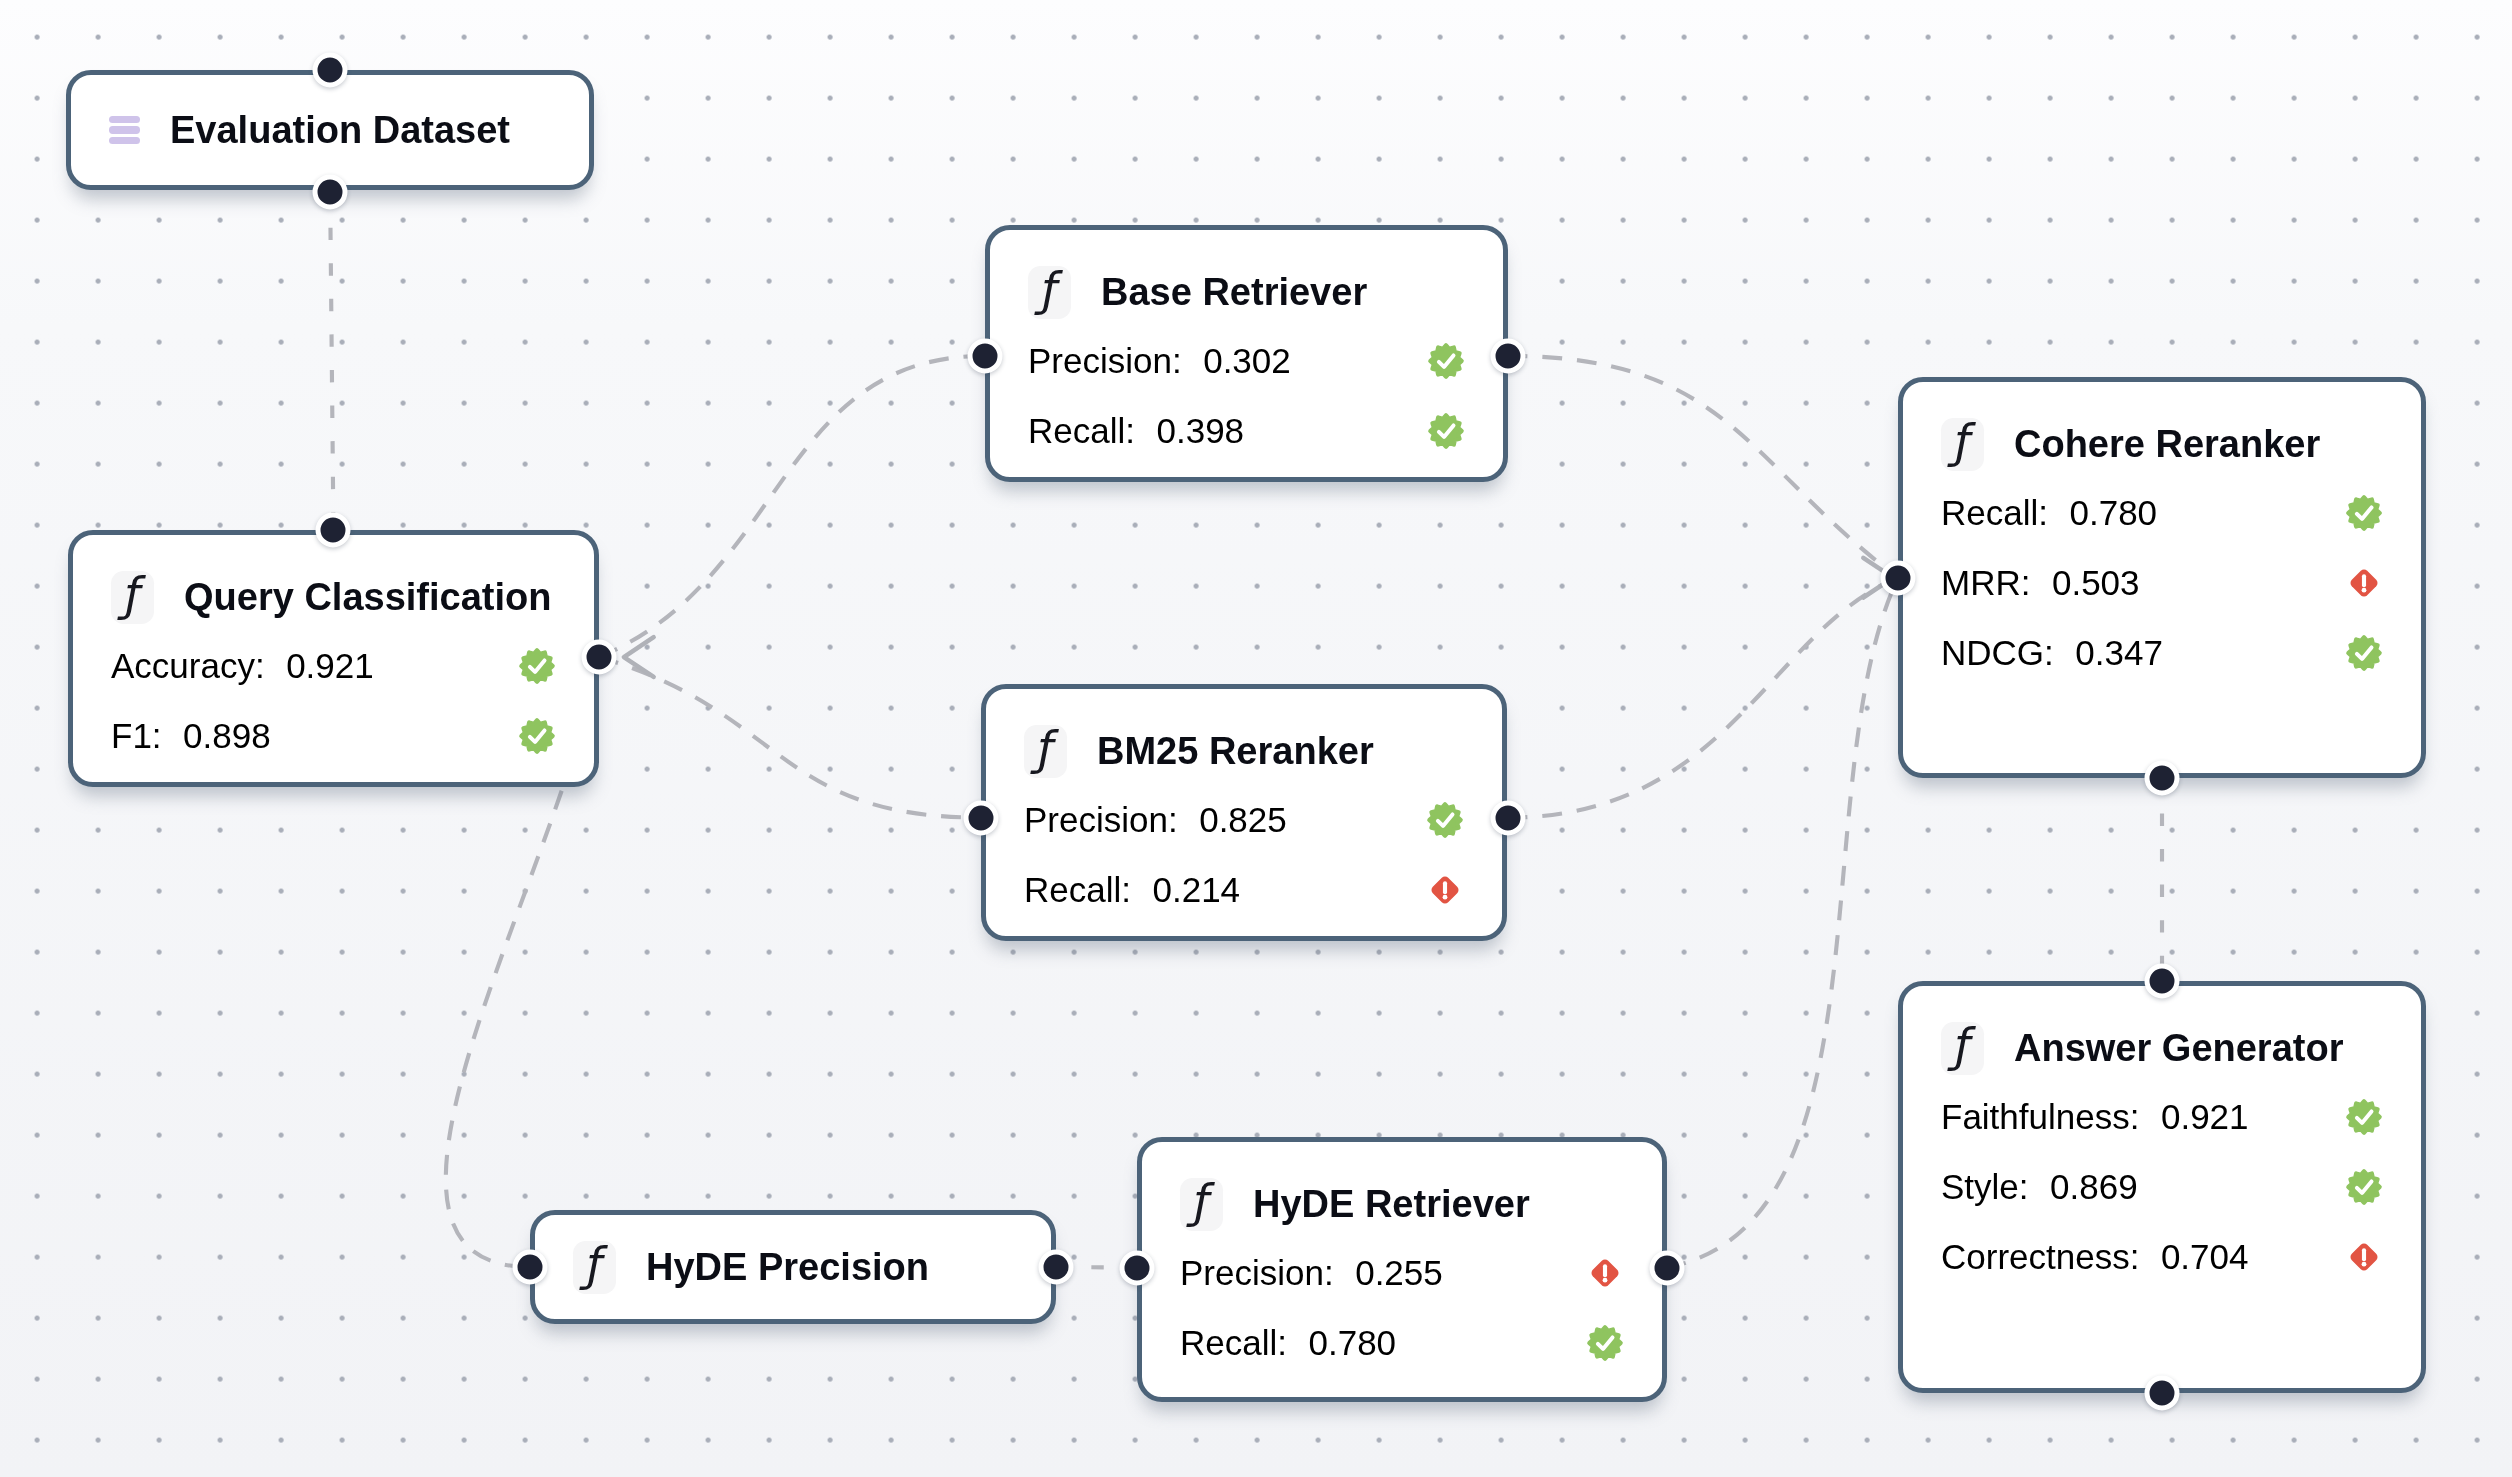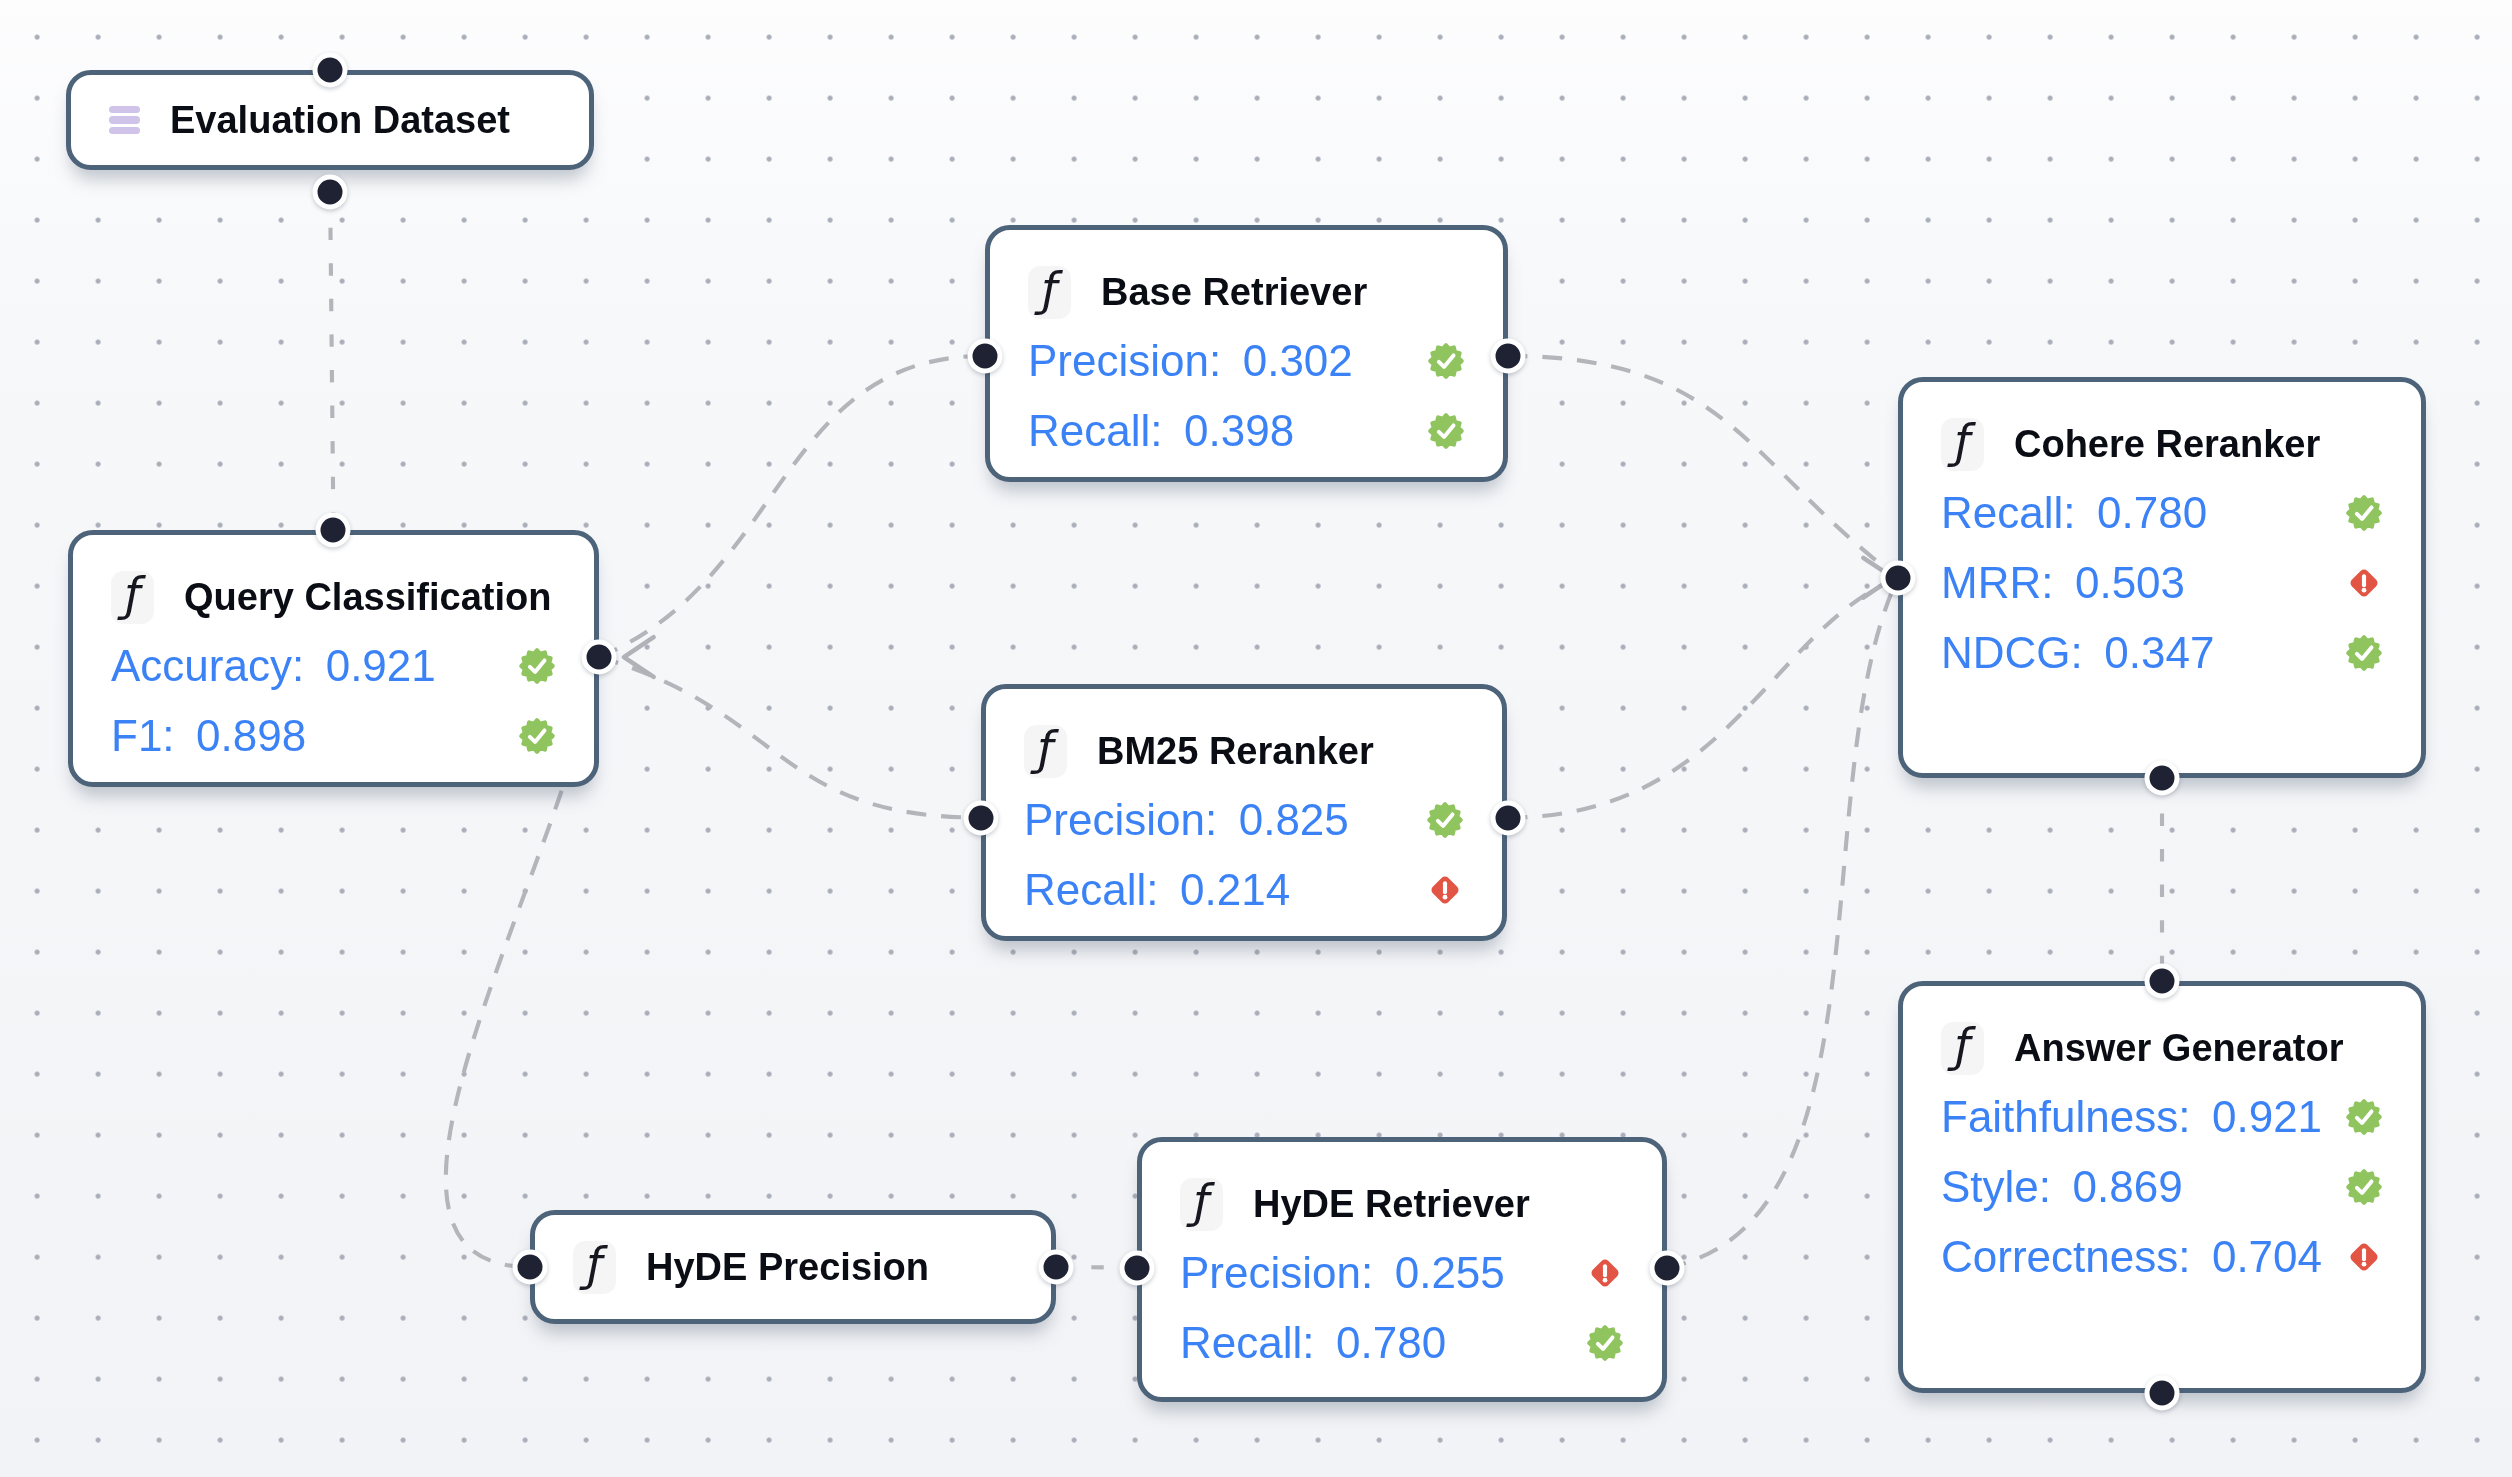--- a/index.html
+++ b/index.html
@@ -31,21 +31,21 @@
   .node.simple .title-row{height:auto;}
   .fn-icon{
     width:43px;height:53px;flex:0 0 auto;background:#f5f5f6;border-radius:12.4px;
     display:flex;align-items:center;justify-content:center;
     font-family:"DejaVu Sans",sans-serif;font-style:italic;
     font-size:46px;line-height:1;color:#17181f;padding-bottom:6.6px;box-sizing:border-box;
   }
   .ds-icon{width:31px;height:28px;flex:0 0 auto;display:flex;flex-direction:column;justify-content:space-between;}
   .ds-bar{height:7.4px;border-radius:3.7px;background:#cfc3ea;}
   .node-title{font-size:38px;font-weight:700;color:#0b0d15;white-space:nowrap;}
-  .metric-row{display:flex;align-items:center;height:70px;flex:0 0 auto;font-size:44px;color:#3b82f6;}
+  .metric-row{display:flex;align-items:center;height:70px;flex:0 0 auto;font-size:35px;color:#000000;}
   .metric-value{margin-left:21.5px;text-align:right;}
   .badge{margin-left:auto;width:38px;height:38px;display:flex;align-items:center;justify-content:center;}
   .handle{
     position:absolute;width:25px;height:25px;border-radius:50%;
     background:#1e2233;border:5.8px solid #ffffff;
     transform:translate(-50%,-50%);
     box-shadow:0 1.7px 4.1px rgba(40,50,70,0.25);
   }
 </style>
 </head>
@@ -58,21 +58,21 @@
       <path d="M724,794 C950,860 936,988 1186,988" class="edge" stroke-dasharray="24 18"></path>
       <path d="M724,794 C676,1060 390,1531 640,1531" class="edge" stroke-dasharray="24 18"></path>
       <path d="M1276,1531 L1374,1532" class="edge" stroke-dasharray="15 28"></path>
       <path d="M1822,430 C2090,430 2110,560 2294,698" class="edge" stroke-dasharray="24 18"></path>
       <path d="M1822,988 C2090,988 2140,760 2294,698" class="edge" stroke-dasharray="24 18"></path>
       <path d="M2014,1532 C2290,1480 2180,940 2294,698" class="edge" stroke-dasharray="24 18"></path>
       <path d="M2613,940 L2613,1186" class="edge" stroke-dasharray="15 28"></path>
       <polyline points="790,770 754,794 790,818" class="arrowhead"></polyline>
       <polyline points="2252,674 2288,698 2252,722" class="arrowhead"></polyline>
     </svg>
-<div class="node simple" style="left: 66px; top: 70px; width: 528px; height: 100px;">
+<div class="node simple" style="left: 66px; top: 70px; width: 528px; height: 120px;">
       <div class="title-row">
         <span class="ds-icon">
           <span class="ds-bar"></span>
           <span class="ds-bar"></span>
           <span class="ds-bar"></span>
         </span>
         <span class="node-title">Evaluation Dataset</span>
       </div>
     </div>
     <div class="handle" style="left: 330px; top: 70px;"></div>

